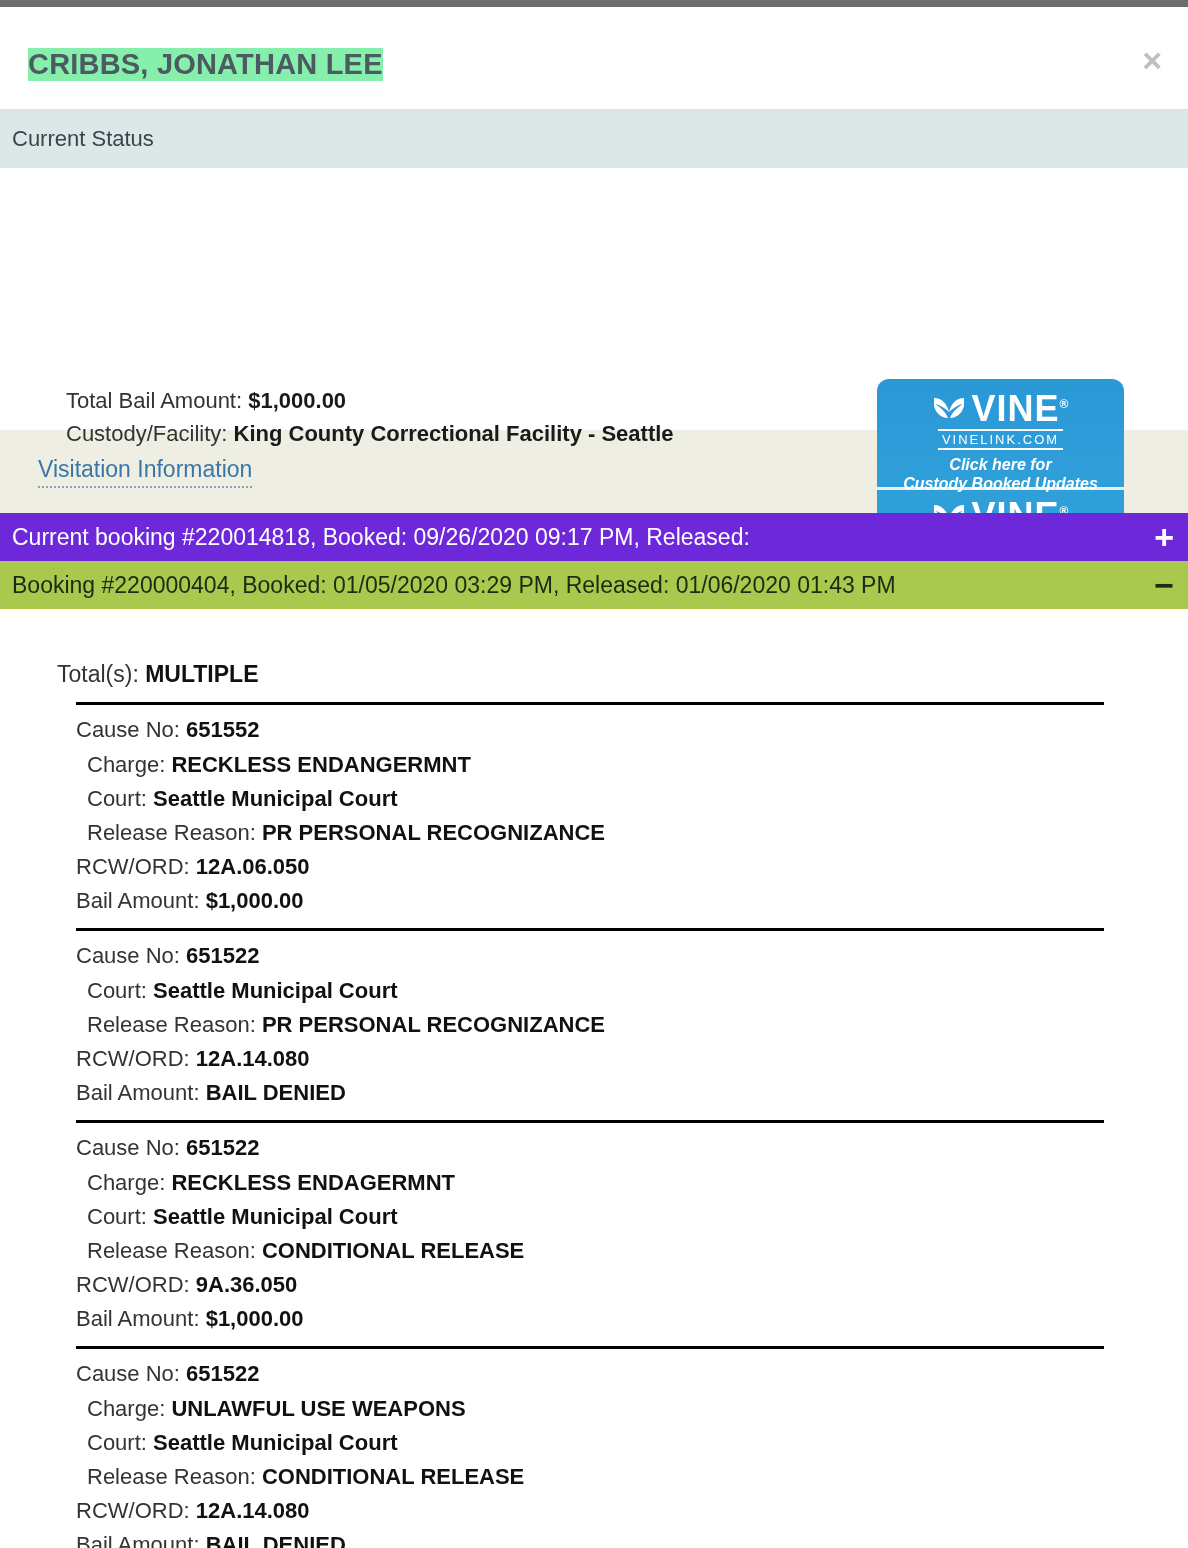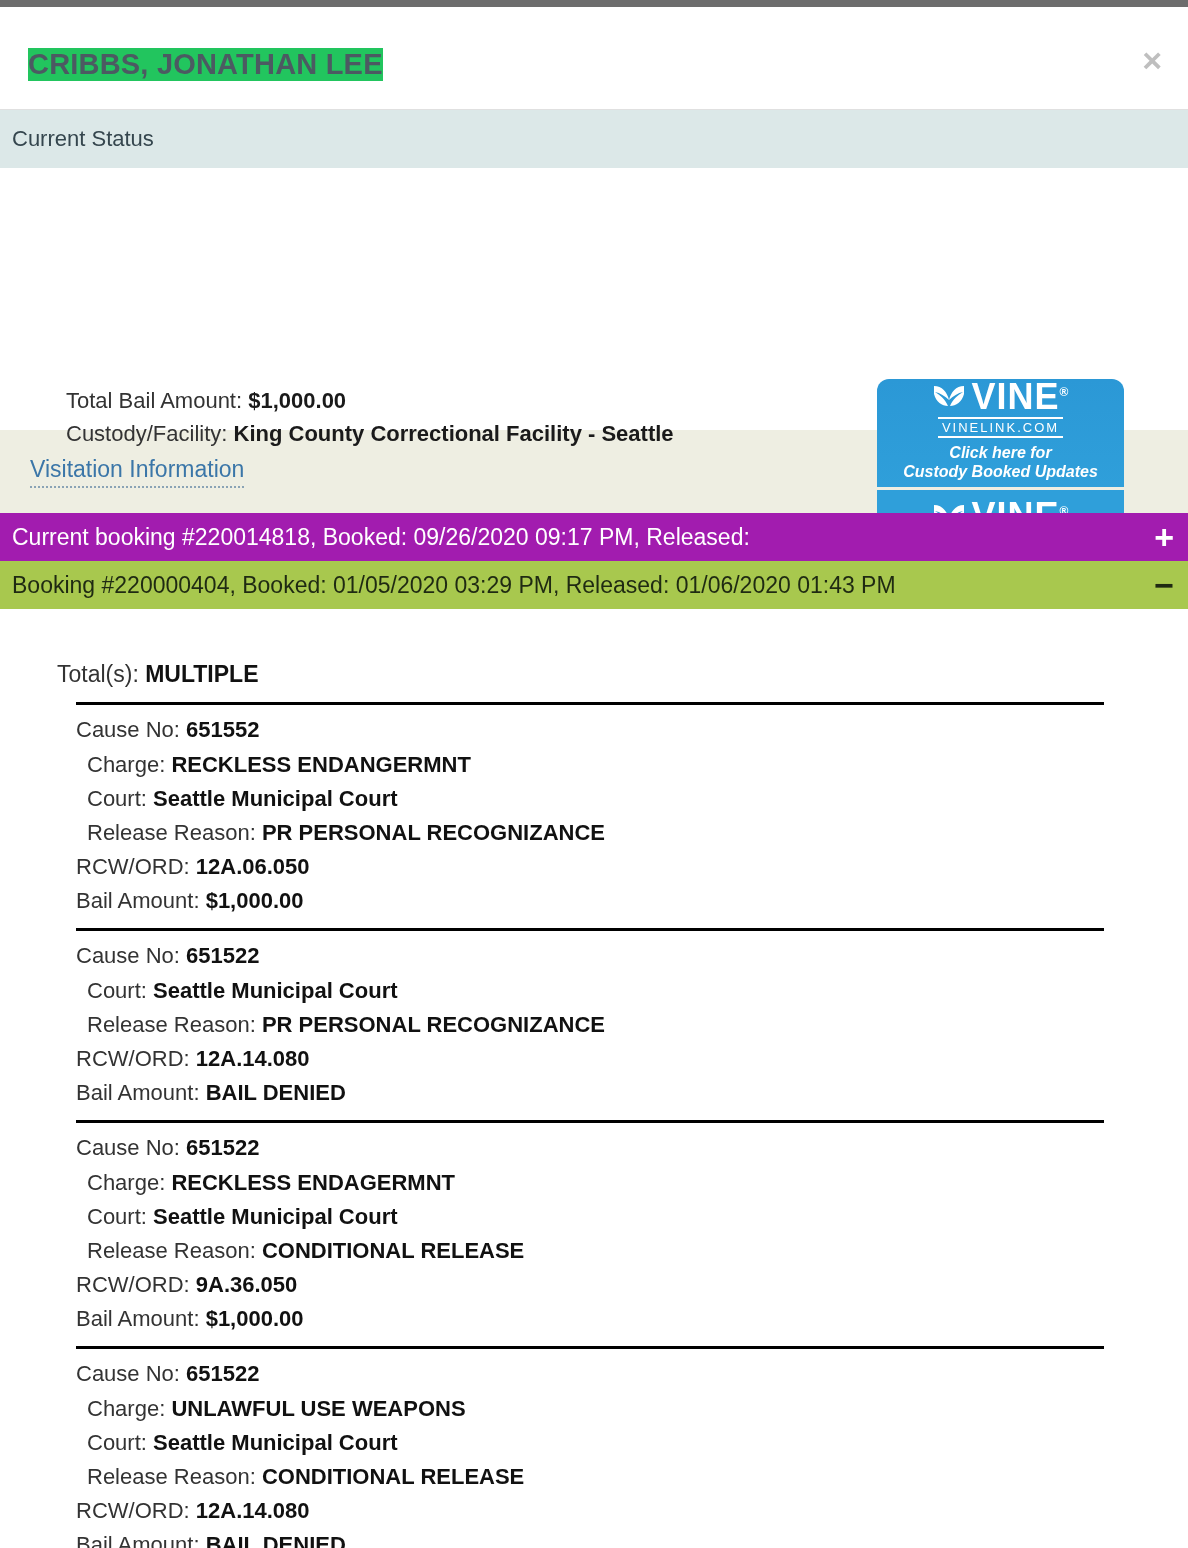--- a/index.html
+++ b/index.html
@@ -31,21 +31,21 @@
     border-bottom: 1px solid #e0e0e0;
     box-sizing: border-box;
   }
   .title {
     position: absolute;
     left: 28px;
     top: 41px;
     font-size: 29px;
     font-weight: bold;
     color: #4c5a62;
-    background: #22c55e;
+    background: #86efac;
     letter-spacing: 0.2px;
   }
   .close-icon {
     position: absolute;
     right: 26px;
     top: 36px;
     font-size: 34px;
     color: #bfbfbf;
     line-height: 1;
     cursor: pointer;
@@ -91,21 +91,21 @@
     border-radius: 12px 12px 0 0;
     height: 108px;
     position: relative;
     text-align: center;
     color: #ffffff;
   }
   .vine-logo-row {
     display: flex;
     align-items: center;
     justify-content: center;
-    padding-top: 0;
+    padding-top: 12px;
   }
   .vine-leaf {
     width: 34px;
     height: 30px;
     margin-right: 6px;
   }
   .vine-word {
     font-size: 36px;
     font-weight: bold;
     letter-spacing: 1px;
@@ -137,21 +137,21 @@
     align-items: center;
     justify-content: center;
     color: #ffffff;
   }
   
   .visitation {
     background: #eeeee2;
     height: 83px;
     display: flex;
     align-items: center;
-    padding-left: 30px;
+    padding-left: 38px;
     box-sizing: border-box;
   }
   .visitation a {
     color: #3b76a8;
     font-size: 23px;
     text-decoration: none;
     border-bottom: 2px dotted #8aa3b5;
     padding-bottom: 3px;
     cursor: pointer;
   }
@@ -160,21 +160,21 @@
     position: relative;
     height: 48px;
     display: flex;
     align-items: center;
     padding-left: 12px;
     box-sizing: border-box;
     font-size: 23px;
     cursor: pointer;
   }
   .booking-row.dark {
-    background: #a21caf;
+    background: #6d28d9;
     color: #ffffff;
   }
   .booking-row.green {
     background: #a6c martin;
   }
   .booking-row.green {
     background: #a8c84e;
     color: #1f2a12;
   }
   .toggle {

